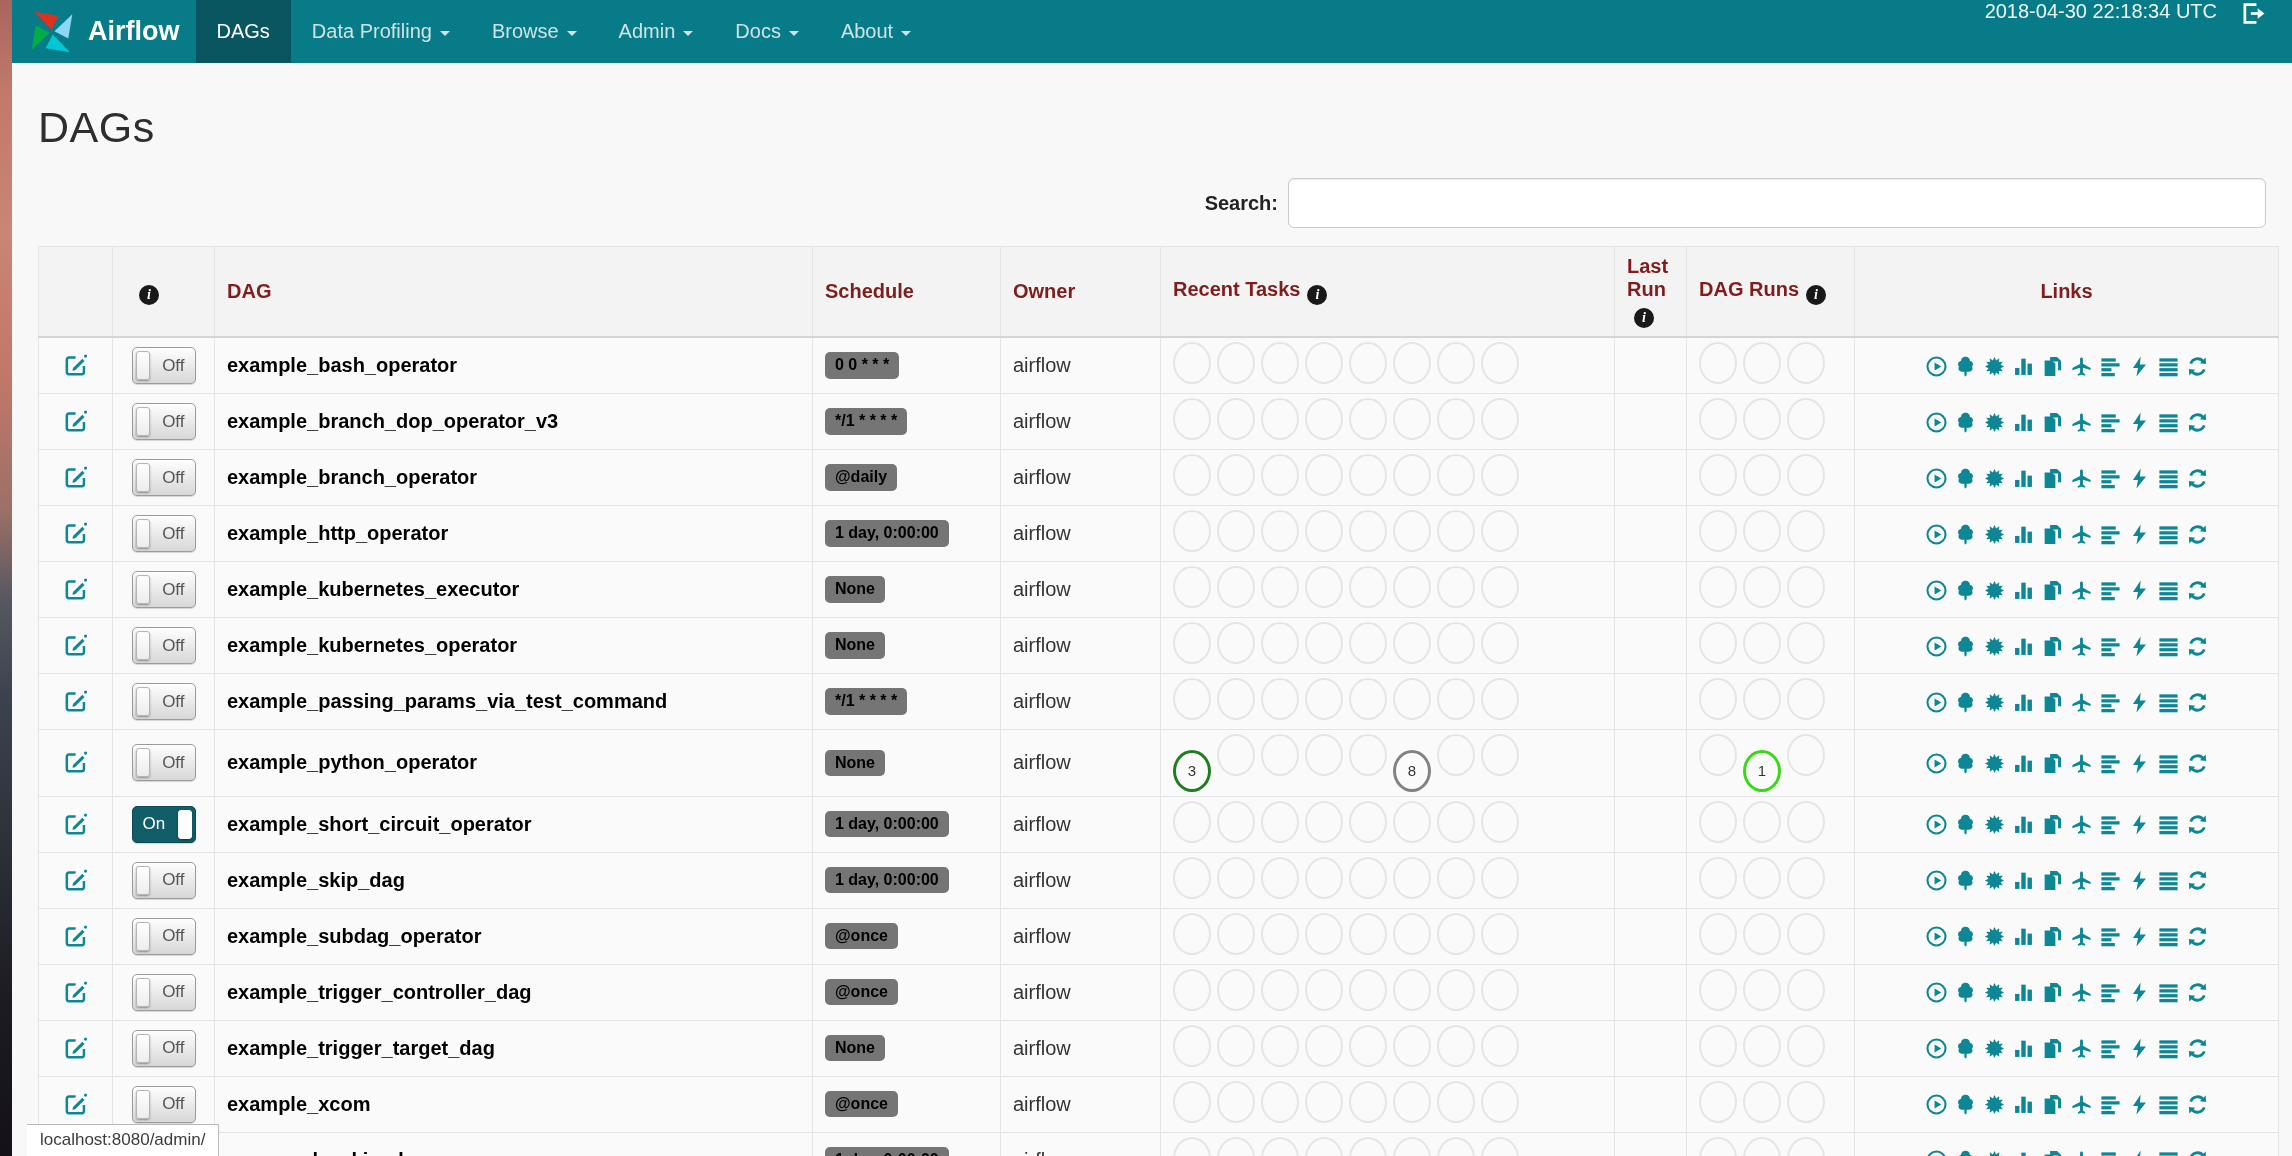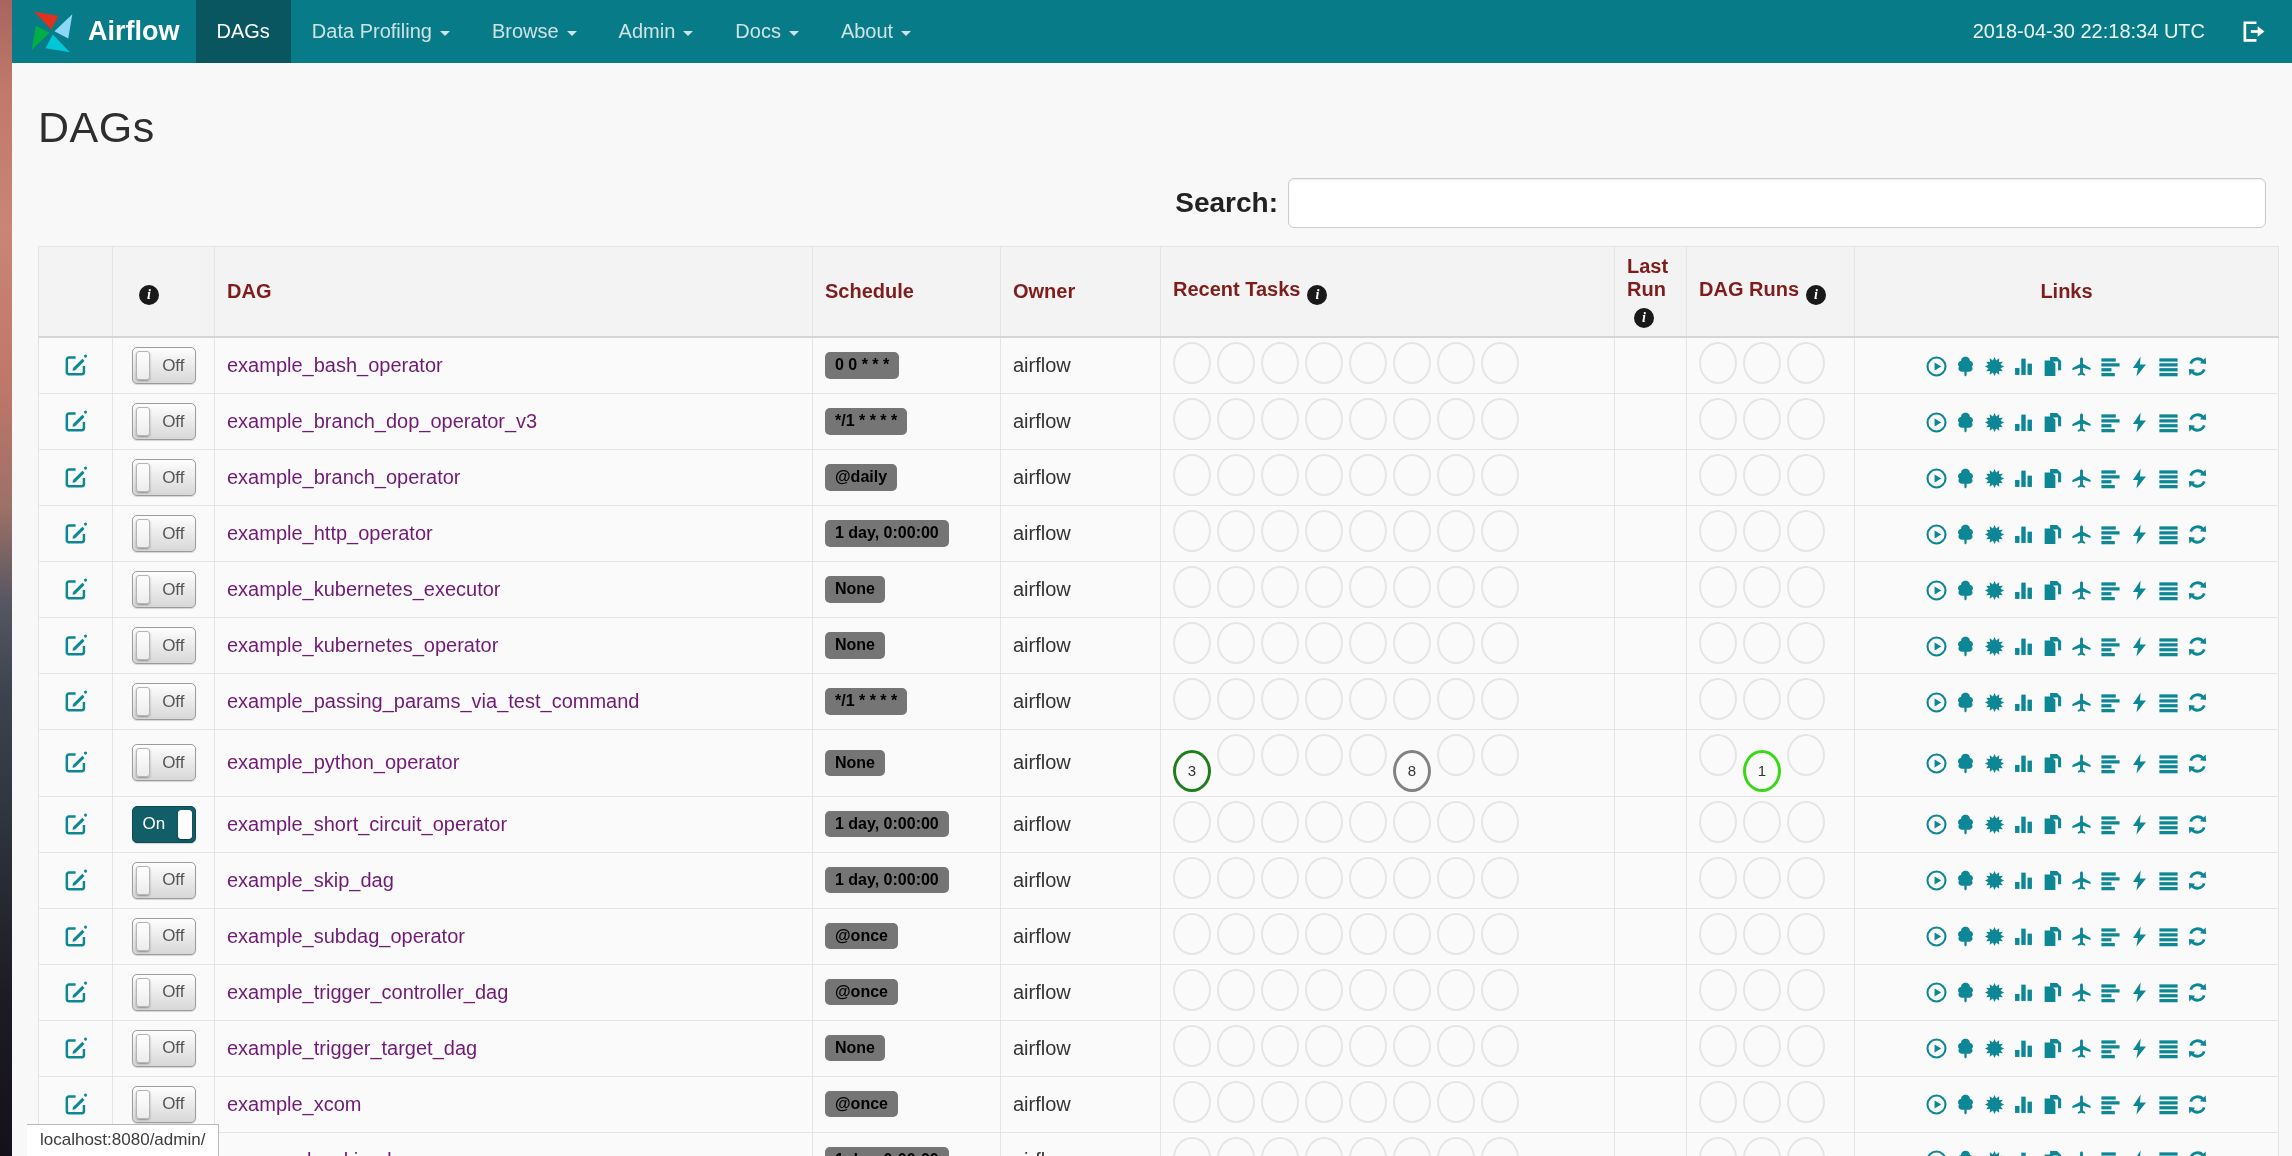--- a/index.html
+++ b/index.html
@@ -26,45 +26,45 @@
   .brand { display: flex; align-items: center; gap: 10px; padding: 0 16px 0 14px;
            font-size: 27px; font-weight: 700; color: #fff; }
   .brand svg { width: 52px; height: 52px; }
   .nav-menu { display: flex; align-items: stretch; list-style: none; }
   .nav-item { display: flex; align-items: center; gap: 8px; padding: 0 21px;
               font-size: 20px; color: #cfe2e4; cursor: pointer; }
   .nav-item.active { background: #0a5660; color: #fff; }
   .caret { width: 0; height: 0; border-left: 5px solid transparent;
            border-right: 5px solid transparent; border-top: 5px solid currentColor;
            margin-top: 3px; }
-  .nav-right { margin-left: auto; display: flex; align-items: center; gap: 34px;
+  .nav-right { margin-left: auto; display: flex; align-items: flex-start; gap: 22px;
                padding-right: 26px; }
   .clock { font-size: 20px; color: #edf5f5; }
   .logout svg { width: 27px; height: 27px; display: block; }
   
   .content { padding: 0 26px; margin-left: 12px; }
   h1.page-title { font-size: 43px; font-weight: 500; color: #2e2e2e;
                   margin: 40px 0 26px; letter-spacing: 0.5px; }
   .search-row { display: flex; justify-content: flex-end; align-items: center;
                 margin-bottom: 18px; }
-  .search-row label { font-size: 28px; font-weight: 700; color: #222; margin-right: 10px; }
+  .search-row label { font-size: 20px; font-weight: 700; color: #222; margin-right: 10px; }
   .search-input { width: 978px; height: 50px; border: 1px solid #ccc; border-radius: 6px;
                   background: #fff; font-size: 20px; padding: 0 14px;
                   box-shadow: inset 0 1px 2px rgba(0,0,0,.08); outline: none; }
   
   table.dags { border-collapse: collapse; width: 2240px; table-layout: fixed;
                background: #fafafa; border: 1px solid #ddd; }
   th, td { border: 1px solid #e4e4e4; }
   thead th { height: 74px; background: #f3f3f3; border-bottom: 2px solid #d5d5d5;
              font-size: 20px; font-weight: 700; color: #7f1d1d; text-align: left;
              padding: 8px 12px; vertical-align: middle; }
   th.c-links { text-align: center; }
   td { height: 56px; vertical-align: middle; padding: 4px 12px; font-size: 20px; }
   td.c-edit, td.c-toggle { text-align: center; padding: 4px 6px; }
-  .dag-link { color: #701a75; text-decoration: none; }
+  .dag-link { color: #000000; text-decoration: none; font-weight: bold; }
   .owner-label { color: #333; }
   .badge-schedule { display: inline-block; background: #757575; color: #000000;
                     font-size: 16px; font-weight: 700; padding: 4px 10px;
                     border-radius: 5px; line-height: 1.15; white-space: nowrap; }
   
   .toggle { position: relative; display: inline-flex; align-items: center; width: 64px;
             height: 37px; border: 1px solid #9b9b9b; border-radius: 5px;
             background: linear-gradient(#fefefe, #d7d7d7); cursor: pointer;
             font-size: 17px; color: #555; justify-content: flex-end;
             padding: 11px 10px; box-shadow: 0 1px 1px rgba(0,0,0,.15); }

